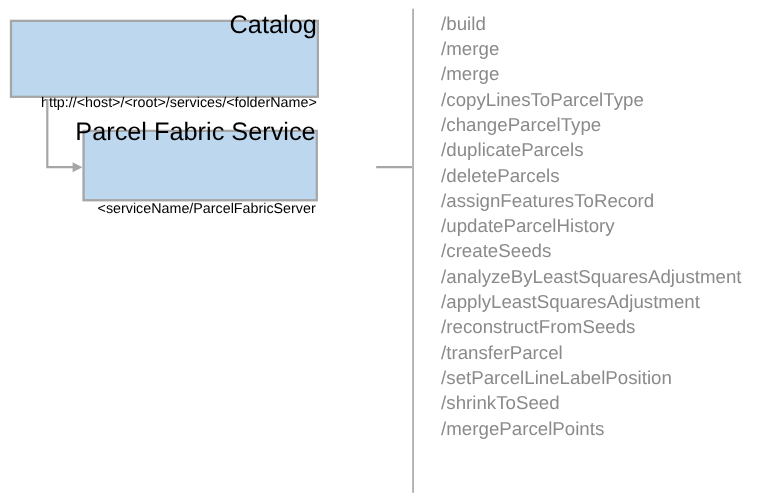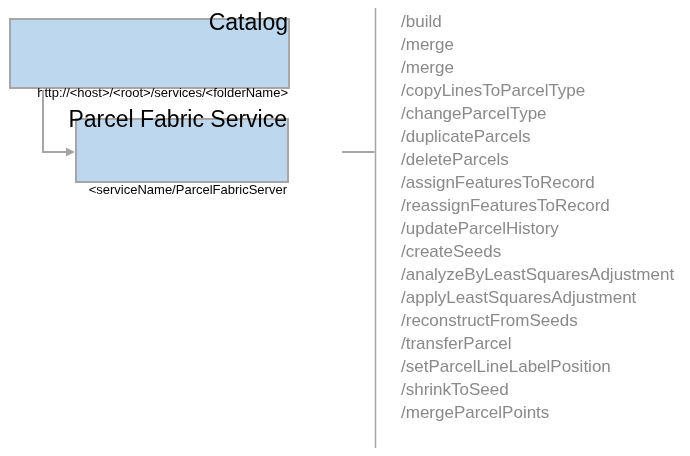--- a/index.html
+++ b/index.html
@@ -99,21 +99,20 @@
 
   <div class="endpoint-list">
       <div class="endpoint-item">/build</div>
       <div class="endpoint-item">/merge</div>
       <div class="endpoint-item">/merge</div>
       <div class="endpoint-item">/copyLinesToParcelType</div>
       <div class="endpoint-item">/changeParcelType</div>
       <div class="endpoint-item">/duplicateParcels</div>
       <div class="endpoint-item">/deleteParcels</div>
       <div class="endpoint-item">/assignFeaturesToRecord</div>
-      <div class="endpoint-item">/reassignFeaturesToRecord</div>
       <div class="endpoint-item">/updateParcelHistory</div>
       <div class="endpoint-item">/createSeeds</div>
       <div class="endpoint-item">/analyzeByLeastSquaresAdjustment</div>
       <div class="endpoint-item">/applyLeastSquaresAdjustment</div>
       <div class="endpoint-item">/reconstructFromSeeds</div>
       <div class="endpoint-item">/transferParcel</div>
       <div class="endpoint-item">/setParcelLineLabelPosition</div>
       <div class="endpoint-item">/shrinkToSeed</div>
       <div class="endpoint-item">/mergeParcelPoints</div>
     </div>

